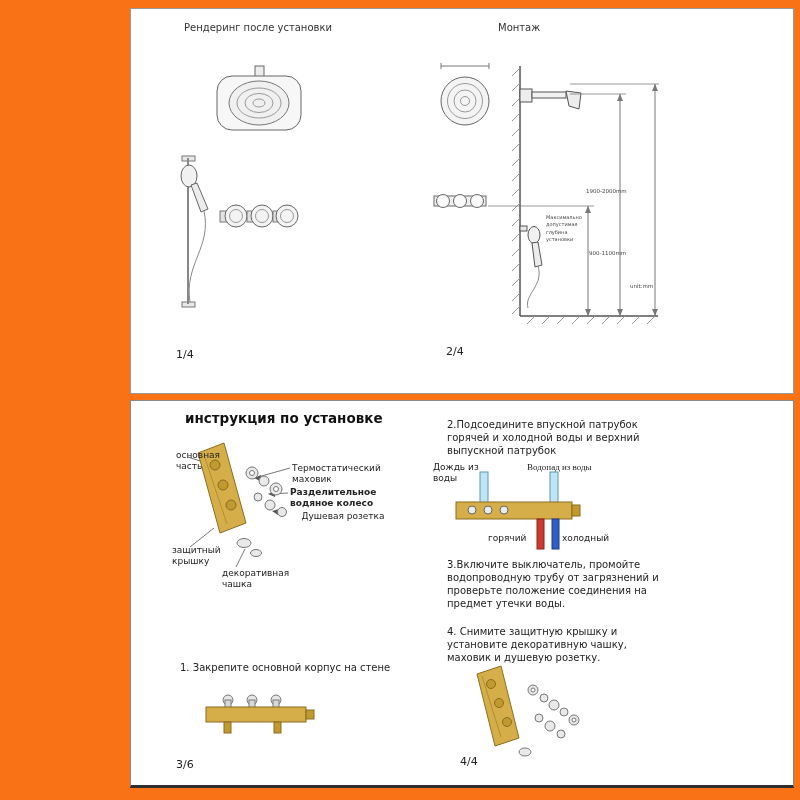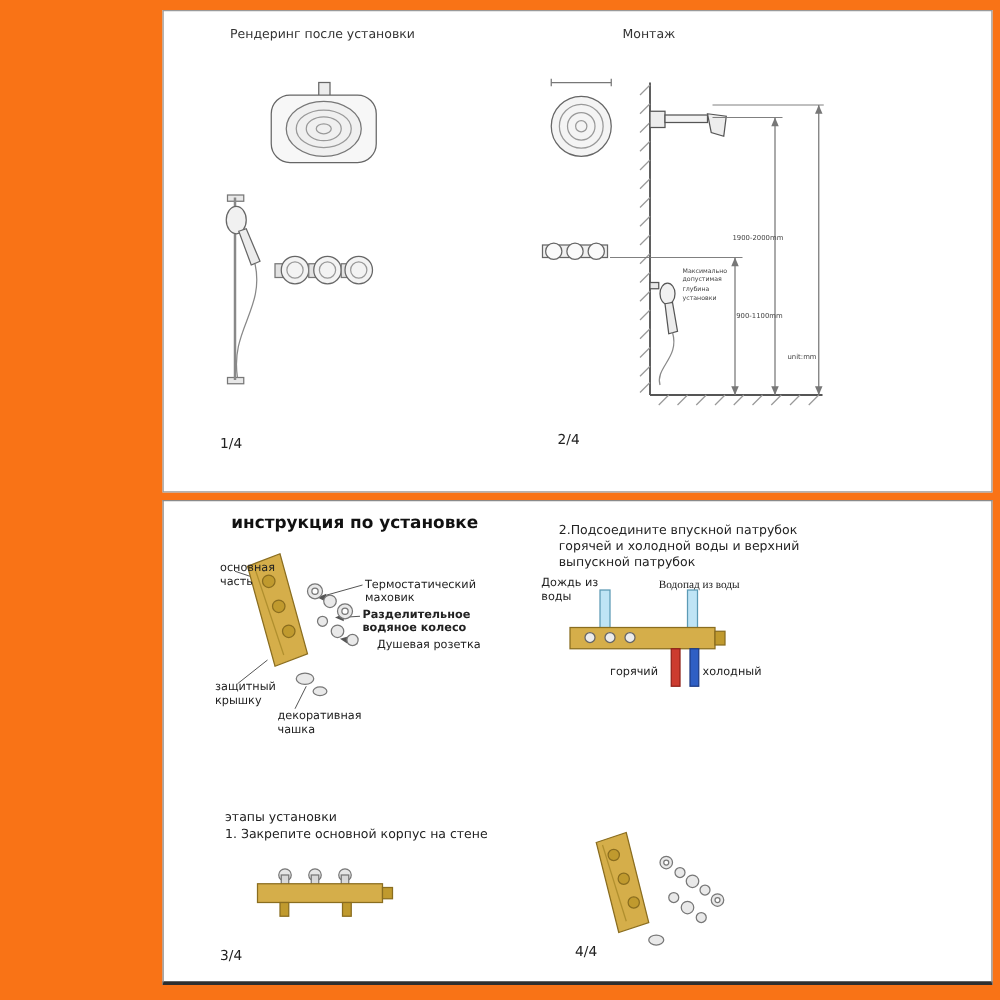--- a/index.html
+++ b/index.html
@@ -188,37 +188,36 @@
     </g>
   </svg>
 
   <div class="lbl" style="left:132px; top:450px; width:50px;margin-left:44px;">основная часть</div>
   <div class="lbl" style="left:292px; top:463px; width:88px;">Термостатический маховик</div>
   <div class="lbl" style="left:290px; top:487px; width:85px;font-weight:bold;">Разделительное водяное колесо</div>
   <div class="lbl" style="left:288px; top:511px; width:110px;text-align:center;">Душевая розетка</div>
   <div class="lbl" style="left:172px; top:545px; width:55px;">защитный крышку</div>
   <div class="lbl" style="left:222px; top:568px; width:78px;">декоративная чашка</div>
 
-  <div class="body-text" style="left:180px; top:648px; width:220px;">этапы установки</div>
   <div class="body-text" style="left:180px; top:661px; width:230px;">1. Закрепите основной корпус на стене</div>
 
   <svg style="left:198px; top:685px;" width="120" height="55" viewBox="0 0 120 55">
     <circle cx="30" cy="15" r="5" fill="#e6e6e6" stroke="#777"></circle>
     <rect x="27" y="15" width="6" height="8" fill="#d9d9d9" stroke="#777"></rect>
     <circle cx="54" cy="15" r="5" fill="#e6e6e6" stroke="#777"></circle>
     <rect x="51" y="15" width="6" height="8" fill="#d9d9d9" stroke="#777"></rect>
     <circle cx="78" cy="15" r="5" fill="#e6e6e6" stroke="#777"></circle>
     <rect x="75" y="15" width="6" height="8" fill="#d9d9d9" stroke="#777"></rect>
     <rect x="8" y="22" width="100" height="15" fill="#d5ae4a" stroke="#8a6d1f"></rect>
     <rect x="108" y="25" width="8" height="9" fill="#c09a2e" stroke="#8a6d1f"></rect>
     <rect x="26" y="37" width="7" height="11" fill="#c09a2e" stroke="#8a6d1f"></rect>
     <rect x="76" y="37" width="7" height="11" fill="#c09a2e" stroke="#8a6d1f"></rect>
   </svg>
 
-  <div class="page-num" style="left:176px; top:758px;">3/4</div>
+  <div class="page-num" style="left:176px; top:758px;">3/6</div>
 
   <div class="body-text" style="left:447px; top:418px; width:215px;">2.Подсоедините впускной патрубок горячей и холодной воды и верхний выпускной патрубок</div>
 
   <div class="lbl" style="left:433px; top:462px; width:70px;">Дождь из воды</div>
   <div class="lbl" style="left:527px; top:462px; width:80px;font-family:Liberation Serif, serif;">Водопад из воды</div>
 
   <svg style="left:450px; top:470px;" width="170" height="85" viewBox="0 0 170 85">
     <rect x="30" y="2" width="8" height="31" fill="#bfe4f5" stroke="#5b9ab5"></rect>
     <rect x="100" y="2" width="8" height="31" fill="#bfe4f5" stroke="#5b9ab5"></rect>
     <rect x="6" y="32" width="116" height="17" fill="#d5ae4a" stroke="#8a6d1f"></rect>
@@ -226,20 +225,22 @@
     <circle cx="22" cy="40" r="4" fill="#ececec" stroke="#666"></circle>
     <circle cx="38" cy="40" r="4" fill="#ececec" stroke="#666"></circle>
     <circle cx="54" cy="40" r="4" fill="#ececec" stroke="#666"></circle>
     <rect x="87" y="49" width="7" height="30" fill="#cc3b2f" stroke="#8f2019"></rect>
     <rect x="102" y="49" width="7" height="30" fill="#2f5fc4" stroke="#1d3c85"></rect>
   </svg>
 
   <div class="lbl" style="left:488px; top:533px;">горячий</div>
   <div class="lbl" style="left:562px; top:533px;">холодный</div>
 
+  <div class="body-text" style="left:447px; top:558px; width:215px;">3.Включите выключатель, промойте водопроводную трубу от загрязнений и проверьте положение соединения на предмет утечки воды.</div>
+  <div class="body-text" style="left:447px; top:625px; width:215px;">4. Снимите защитную крышку и установите декоративную чашку, маховик и душевую розетку.</div>
 
   <svg style="left:455px; top:660px;" width="130" height="102" viewBox="0 0 130 102">
     <g>
       <polygon points="22,14 46,6 64,78 40,86" fill="#d5ae4a" stroke="#8a6d1f"></polygon>
       <line x1="27" y1="16" x2="46" y2="77" stroke="#b08f2e"></line>
       <circle cx="36" cy="24" r="4.5" fill="#c09a2e" stroke="#8a6d1f"></circle>
       <circle cx="44" cy="43" r="4.5" fill="#c09a2e" stroke="#8a6d1f"></circle>
       <circle cx="52" cy="62" r="4.5" fill="#c09a2e" stroke="#8a6d1f"></circle>
     </g>
     <g fill="#e9e9e9" stroke="#777">

